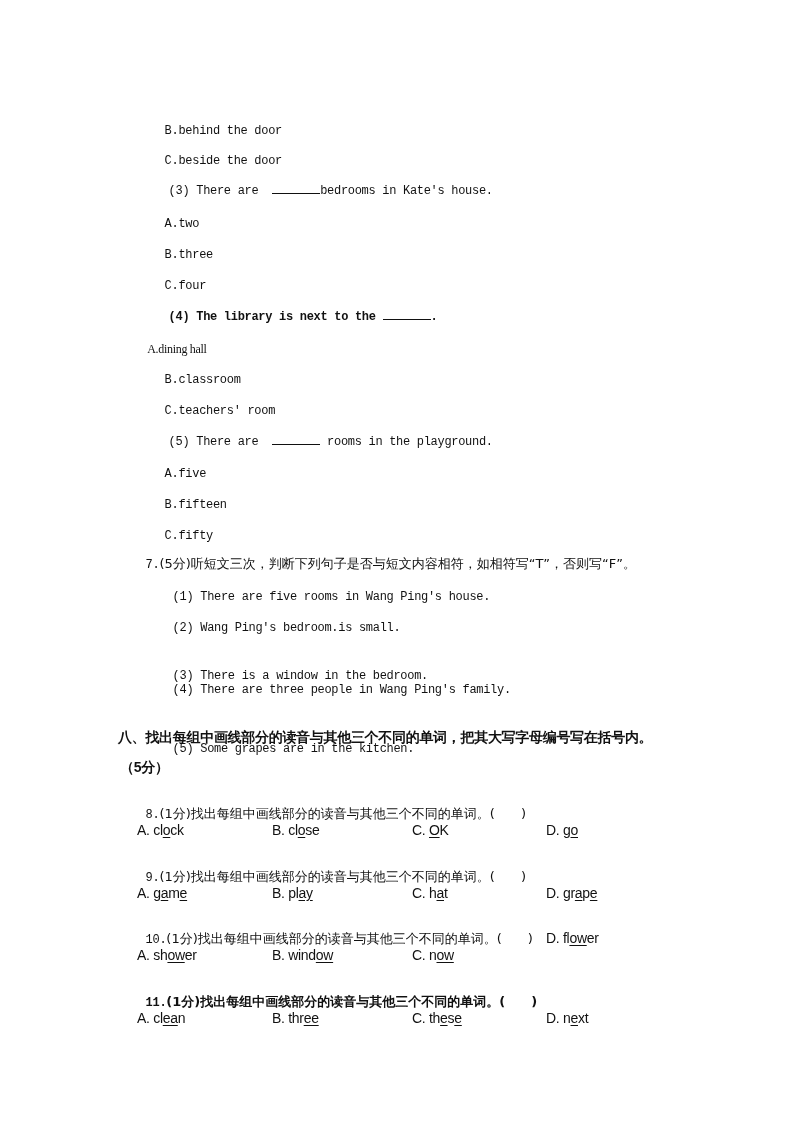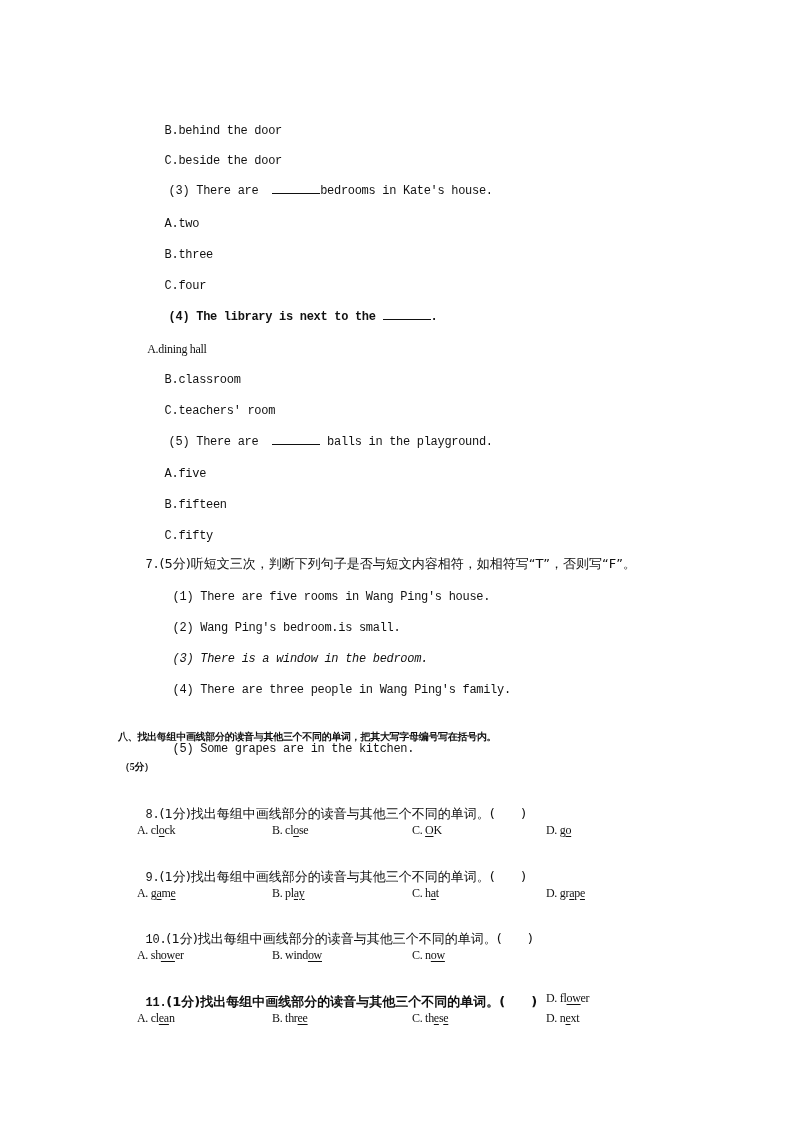--- a/index.html
+++ b/index.html
@@ -31,37 +31,37 @@
       font-family: "Liberation Mono", "DejaVu Sans Mono", monospace;
       letter-spacing: -0.3px;
     }
     .cjk {
       font-family: "DejaVu Sans", "Liberation Sans", sans-serif;
       font-size: 13px;
       letter-spacing: 0;
     }
     .bold {
       font-weight: bold;
-      font-family: Liberation Serif, serif;
-      font-size: 10px;
+      font-family: Liberation Sans, sans-serif;
+      font-size: 14px;
     }
     .blank {
       display: inline-block;
       width: 48px;
       border-bottom: 1px solid #111;
       height: 11px;
       vertical-align: baseline;
     }
     .u { text-decoration: underline; text-underline-offset: 2px; }
     .opt {
       position: absolute;
       white-space: pre;
-      font-size: 12px;
+      font-size: 14px;
       line-height: 16px;
-      font-family: Liberation Serif, serif;
+      font-family: Liberation Sans, sans-serif;
       letter-spacing: -0.3px;
     }
     .paren-gap { display: inline-block; width: 26px; }
   </style>
 </head>
 <body>
 
 <div class="page">
 
   <div class="line" style="left:137px; top:107px;">
@@ -91,42 +91,42 @@
     <span>A.</span><span>dining hall</span>
   </div>
   <div class="line" style="left:137px; top:356px;">
     <span>B.</span><span>classroom</span>
   </div>
   <div class="line" style="left:137px; top:387px;">
     <span>C.</span><span>teachers' room</span>
   </div>
 
   <div class="line" style="left:141px; top:417px;">
-    <span>(5)</span> <span>There are</span>  <span class="blank"></span> <span>balls in the playground.</span>
+    <span>(5)</span> <span>There are</span>  <span class="blank"></span> <span>rooms in the playground.</span>
   </div>
   <div class="line" style="left:137px; top:450px;">
     <span>A.</span><span>five</span>
   </div>
   <div class="line" style="left:137px; top:512px;">
     <span>C.</span><span>fifty</span>
   </div>
   <div class="line" style="left:137px; top:481px;">
     <span>B.</span><span>fifteen</span>
   </div>
 
   <div class="line" style="left:118px; top:540px;">
     <span>7.</span><span class="cjk">(5分)</span><span class="cjk">听短文三次，判断下列句子是否与短文内容相符，如相符写“T”，否则写“F”。</span>
   </div>
   <div class="line" style="left:145px; top:573px;">
     <span>(1)</span> <span>There are five rooms in Wang Ping's house.</span>
   </div>
   <div class="line" style="left:145px; top:604px;">
     <span>(2)</span> <span>Wang Ping's bedroom.is small.</span>
   </div>
-  <div class="line" style="left:145px; top:635px;font-style:italic;">
+  <div class="line" style="left:145px; top:652px;">
     <span>(3)</span> <span>There is a window in the bedroom.</span>
   </div>
   <div class="line" style="left:145px; top:666px;">
     <span>(4)</span> <span>There are three people in Wang Ping's family.</span>
   </div>
   <div class="line" style="left:145px; top:725px;">
     <span>(5)</span> <span>Some grapes are in the kitchen.</span>
   </div>
 
   <div class="line bold" style="left:118px; top:729px;">八、找出每组中画线部分的读音与其他三个不同的单词，把其大写字母编号写在括号内。</div>
@@ -147,21 +147,21 @@
   <div class="opt" style="left:272px; top:885px;"><span>B.</span> <span>pl</span><span class="u">ay</span></div>
   <div class="opt" style="left:412px; top:885px;"><span>C.</span> <span>h</span><span class="u">a</span><span>t</span></div>
   <div class="opt" style="left:546px; top:885px;"><span>D.</span> <span>gr</span><span class="u">a</span><span>p</span><span class="u">e</span></div>
 
   <div class="line" style="left:118px; top:915px;">
     <span>10.</span><span class="cjk">(1分)</span><span class="cjk">找出每组中画线部分的读音与其他三个不同的单词。(</span><span class="paren-gap"></span><span class="cjk">)</span>
   </div>
   <div class="opt" style="left:137px; top:947px;"><span>A.</span> <span>sh</span><span class="u">ow</span><span>er</span></div>
   <div class="opt" style="left:272px; top:947px;"><span>B.</span> <span>wind</span><span class="u">ow</span></div>
   <div class="opt" style="left:412px; top:947px;"><span>C.</span> <span>n</span><span class="u">ow</span></div>
-  <div class="opt" style="left:546px; top:990px;"><span>D.</span> <span>fl</span><span class="u">ow</span><span>er</span></div>
+  <div class="opt" style="left:546px; top:930px;"><span>D.</span> <span>fl</span><span class="u">ow</span><span>er</span></div>
 
   <div class="line" style="left:118px; top:978px;font-weight:bold;">
     <span>11.</span><span class="cjk">(1分)</span><span class="cjk">找出每组中画线部分的读音与其他三个不同的单词。(</span><span class="paren-gap"></span><span class="cjk">)</span>
   </div>
   <div class="opt" style="left:137px; top:1010px;"><span>A.</span> <span>cl</span><span class="u">ea</span><span>n</span></div>
   <div class="opt" style="left:272px; top:1010px;"><span>B.</span> <span>thr</span><span class="u">ee</span></div>
   <div class="opt" style="left:412px; top:1010px;"><span>C.</span> <span>th</span><span class="u">e</span><span>s</span><span class="u">e</span></div>
   <div class="opt" style="left:546px; top:1010px;"><span>D.</span> <span>n</span><span class="u">e</span><span>xt</span></div>
 
 </div>

